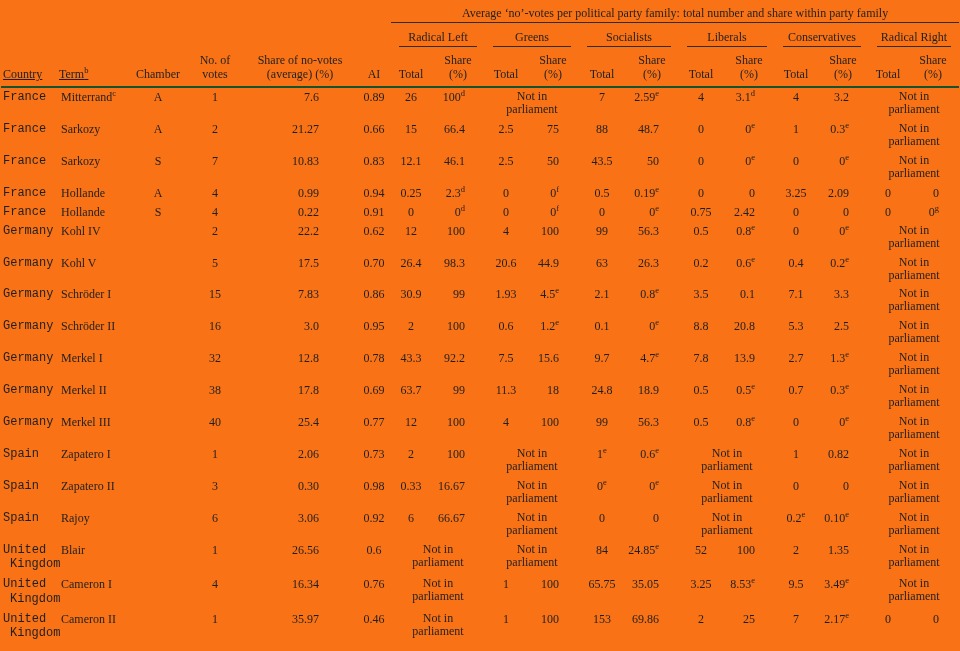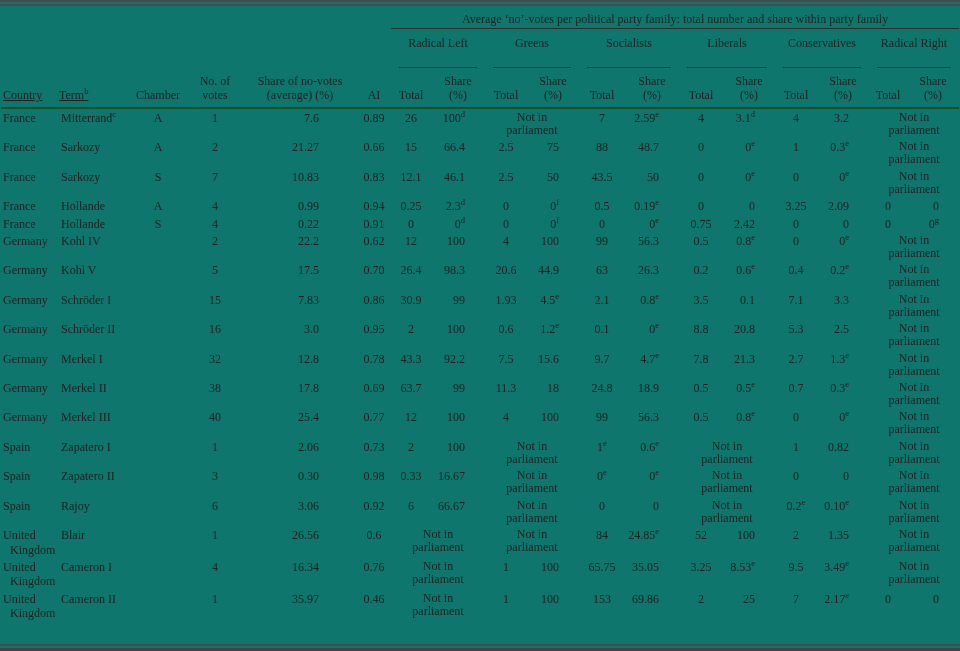--- a/index.html
+++ b/index.html
@@ -5,24 +5,24 @@
   html, body {
     margin: 0; padding: 0;
     background: #ffffff;
     width: 960px; height: 651px;
     overflow: hidden;
     font-family: "Liberation Serif", "DejaVu Serif", serif;
     color: #1f1f1f;
   }
   .page {
     width: 960px; height: 651px;
-    background: #0f766e;
+    background: #f97316;
     box-sizing: border-box;
     display: flex;
-    flex-direction: column;
+    flex-direction: row;
   }
   .rule-double-top {
     height: 2px;
     border-top: 2px solid #4a4a4a;
     border-bottom: 2px solid #4a4a4a;
   }
   .rule-double-bottom {
     height: 2px;
     margin-top: auto;
     border-top: 2px solid #4a4a4a;
@@ -44,42 +44,42 @@
   th.spanner {
     text-align: center;
     vertical-align: bottom;
     padding: 6px 4px 2px;
     border-bottom: 1px solid #2e2e2e;
     line-height: 14px;
   }
   tr.fam-row th { vertical-align: bottom; padding-top: 7px; }
   .fam-line {
     text-align: center;
-    padding-bottom: 17px;
+    padding-bottom: 2px;
     margin: 0 8px;
     border-bottom: 1px solid #2e2e2e;
     line-height: 14px;
     white-space: nowrap;
   }
   tr.cols-row th {
     vertical-align: bottom;
     text-align: center;
     padding: 6px 0 5px;
     border-bottom: 2px solid #14532d;
     line-height: 14px;
     white-space: pre-line;
   }
   tr.cols-row th.h-left  { text-align: left; padding-left: 2px; text-decoration: underline; }
   
   tbody td {
     vertical-align: top;
     padding: 2px 0 1px;
     line-height: 14.4px;
   }
-  td.c-country { text-align: left; padding-left: 9px; text-indent: -7px; }
+  td.c-country { text-align: left; padding-left: 9px; text-indent: -7px; font-family: Liberation Mono, monospace; }
   td.c-term    { text-align: left; padding-left: 4px; white-space: nowrap; }
   td.c-center  { text-align: center; }
   td.c-share   { text-align: right; padding-right: 20px; }
   td.c-share5  { text-align: right; padding-right: 38px; }
   td.c-votes   { text-align: center; }
   td.c-nip     { text-align: center; }
   td.c-nip .nip-text {
     display: inline-block;
     max-width: 62px;
     line-height: 13px;
@@ -354,21 +354,21 @@
           <td class="c-votes">32</td>
           <td class="c-share5">12.8</td>
           <td class="c-center">0.78</td>
           <td class="c-center">43.3</td>
           <td class="c-share">92.2</td>
           <td class="c-center">7.5</td>
           <td class="c-share">15.6</td>
           <td class="c-center">9.7</td>
           <td class="c-share">4.7<sup>e</sup></td>
           <td class="c-center">7.8</td>
-          <td class="c-share">21.3</td>
+          <td class="c-share">13.9</td>
           <td class="c-center">2.7</td>
           <td class="c-share">1.3<sup>e</sup></td>
           <td class="c-nip" colspan="2"><span class="nip-text">Not in parliament</span></td>
         </tr>
         <tr>
           <td class="c-country">Germany</td>
           <td class="c-term">Merkel II</td>
           <td class="c-center"></td>
           <td class="c-votes">38</td>
           <td class="c-share5">17.8</td>

